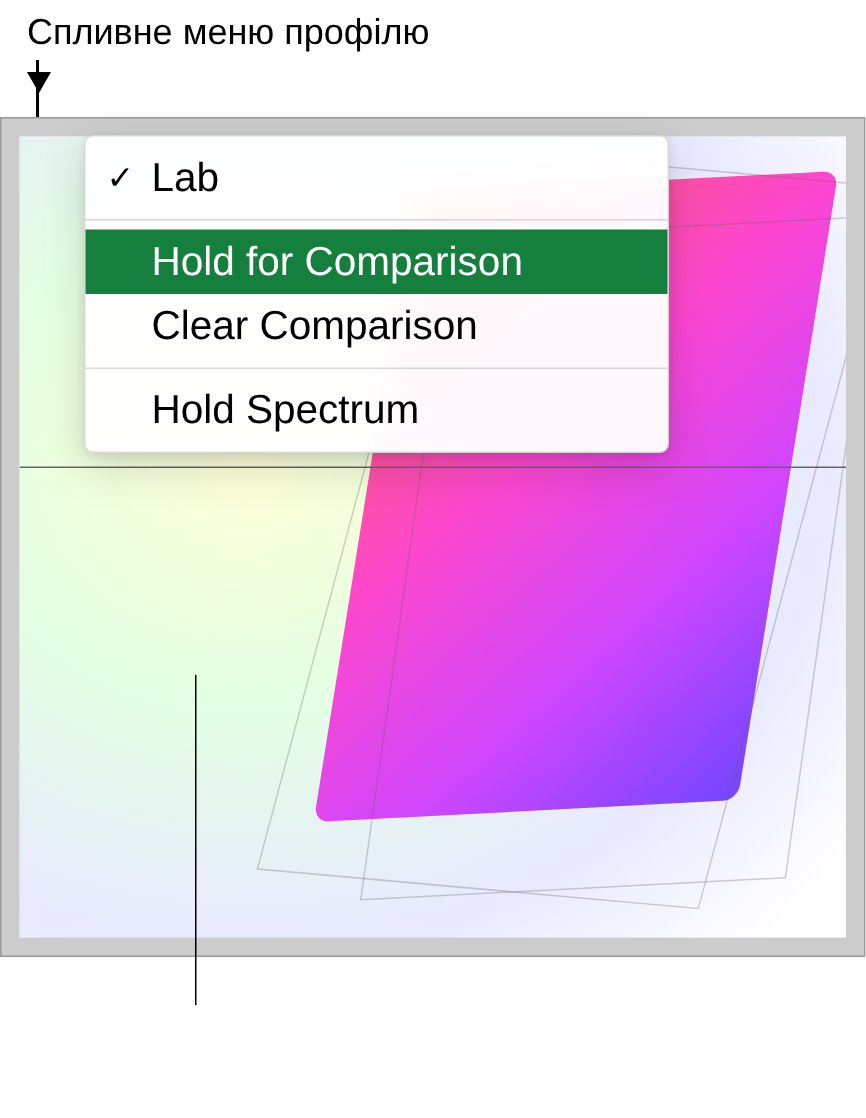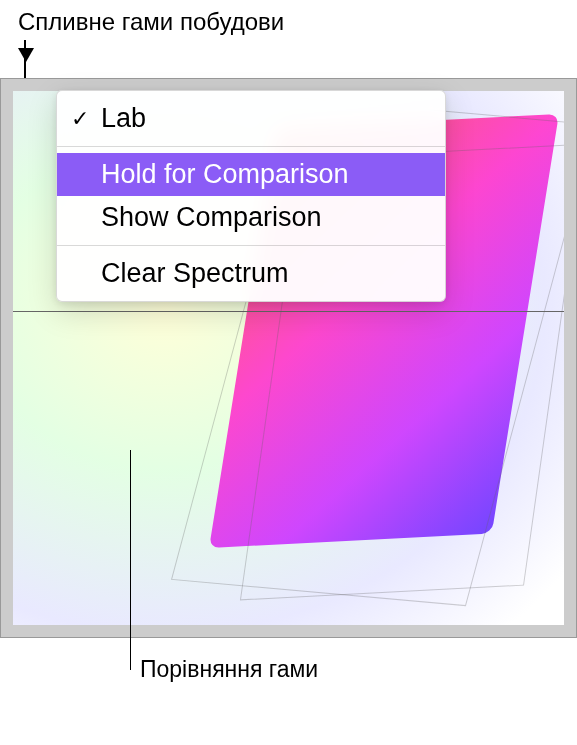--- a/index.html
+++ b/index.html
@@ -126,21 +126,21 @@
     .menu-item {
       display: flex;
       align-items: center;
       padding: 6px 18px 6px 44px;
       font-size: 27px;
       color: #000;
       position: relative;
       cursor: default;
     }
     .menu-item.highlighted {
-      background: #8b5cf6;
+      background: #15803d;
       color: #fff;
     }
     .checkmark {
       position: absolute;
       left: 14px;
       top: 50%;
       transform: translateY(-50%);
       font-size: 22px;
       color: #000;
     }
@@ -162,21 +162,21 @@
       top: 655px;
       left: 140px;
       font-size: 23px;
       color: #000;
       line-height: 1.3;
     }
   </style>
 </head>
 <body>
 
-<div class="top-label">Спливне гами побудови</div>
+<div class="top-label">Спливне меню профілю</div>
 <div class="arrow-line"></div>
 <div class="arrow-down"></div>
 
 <div class="canvas-area">
   <div class="canvas-inner">
     <div class="gamut-bg"></div>
     <div class="gamut-color"></div>
     <div class="mesh-lines"></div>
     <div class="axis-h"></div>
   </div>
@@ -185,25 +185,24 @@
 <div class="popup-menu">
   <div class="menu-item">
     <span class="checkmark">✓</span>
     <span>Lab</span>
   </div>
   <div class="menu-separator"></div>
   <div class="menu-item highlighted">
     <span>Hold for Comparison</span>
   </div>
   <div class="menu-item">
-    <span>Show Comparison</span>
+    <span>Clear Comparison</span>
   </div>
   <div class="menu-separator"></div>
   <div class="menu-item">
-    <span>Clear Spectrum</span>
+    <span>Hold Spectrum</span>
   </div>
 </div>
 
 <div class="callout-line-v"></div>
 
 <div class="bottom-label">
-  <div>Порівняння гами</div>
 </div>
 
 </body></html>

